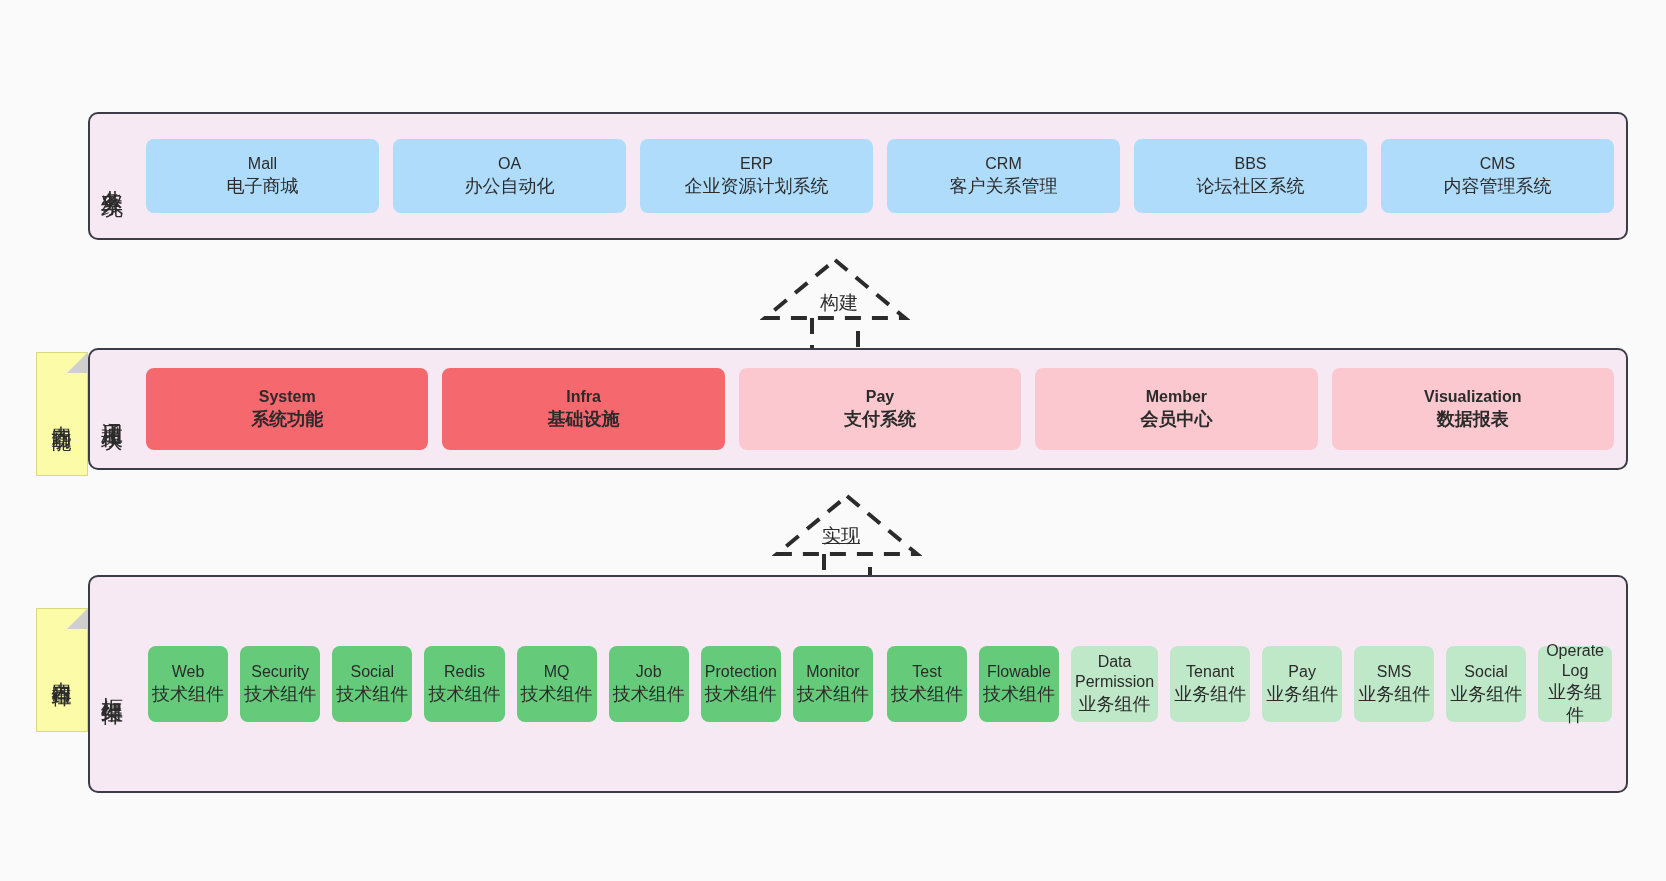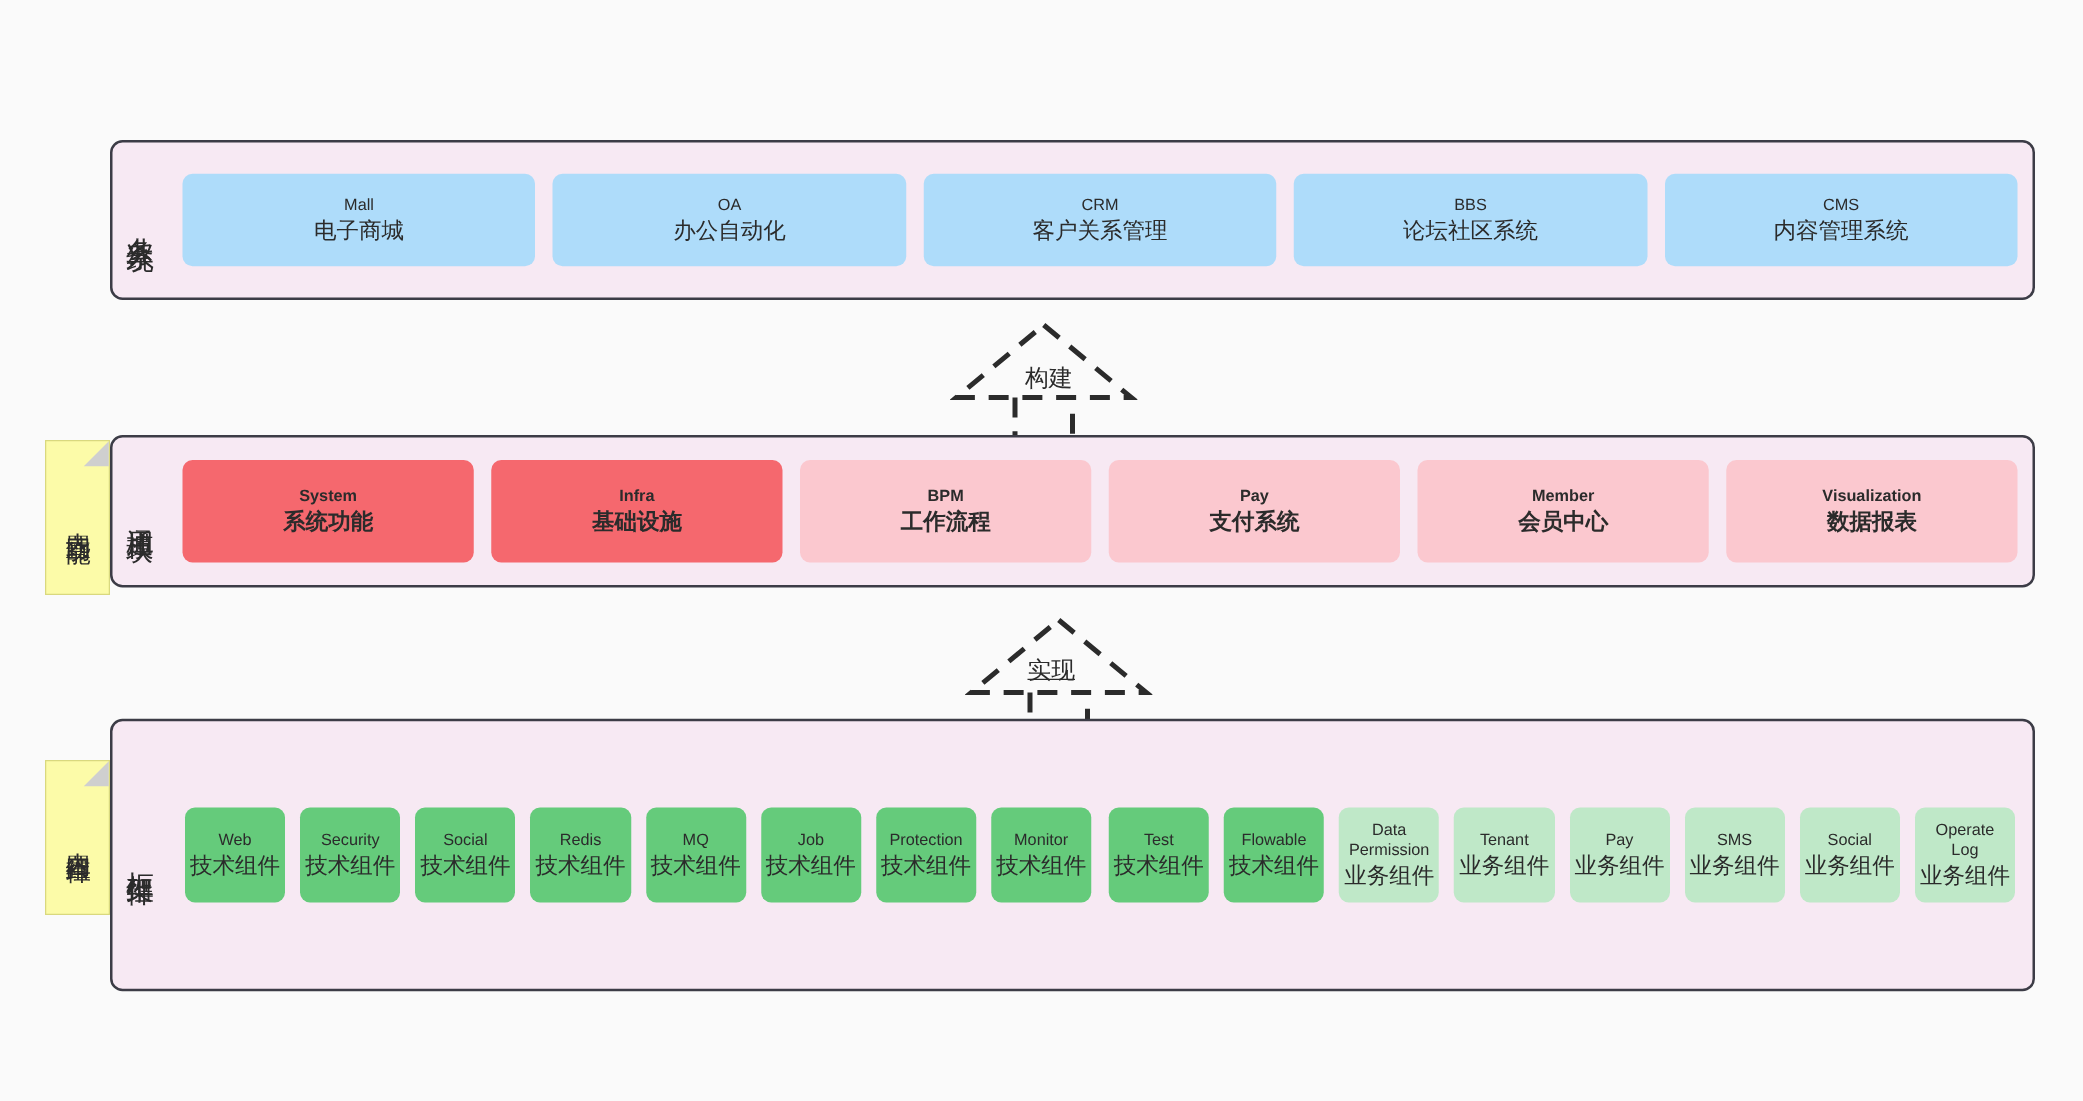--- a/index.html
+++ b/index.html
@@ -70,21 +70,21 @@
     justify-content:center;
     text-align:center;
     font-size:19px;
     line-height:1.28;
     color:#2b2b2b;
     padding:6px 4px;
     flex:1 1 0;
   }
   .box .ln{display:block;white-space:nowrap;}
   .box.wrap .ln{white-space:normal;}
-  .box .ln1{font-size:13px;}
+  .box .ln1{font-size:16px;}
   .box .ln2{font-size:18px;}
 
   .c-blue      {background:#AEDCFA;}
   .c-red       {background:#F5686E;}
   .c-pink      {background:#FBC8CF;}
   .c-green     {background:#65CB7B;}
   .c-lightgreen{background:#BFE8C8;}
 
   
   #business-layer{left:88px;top:112px;width:1540px;height:128px;}
@@ -154,20 +154,24 @@
     <div class="layer-body" id="business-items">
         <div class="box c-blue">
           <span class="ln ln1">Mall</span>
           <span class="ln ln2">电子商城</span>
         </div>
         <div class="box c-blue">
           <span class="ln ln1">OA</span>
           <span class="ln ln2">办公自动化</span>
         </div>
         <div class="box c-blue">
+          <span class="ln ln1">ERP</span>
+          <span class="ln ln2">企业资源计划系统</span>
+        </div>
+        <div class="box c-blue">
           <span class="ln ln1">CRM</span>
           <span class="ln ln2">客户关系管理</span>
         </div>
         <div class="box c-blue">
           <span class="ln ln1">BBS</span>
           <span class="ln ln2">论坛社区系统</span>
         </div>
         <div class="box c-blue">
           <span class="ln ln1">CMS</span>
           <span class="ln ln2">内容管理系统</span>
@@ -189,24 +193,20 @@
     <div class="layer-body" id="common-items">
         <div class="box c-red">
           <span class="ln ln1">System</span>
           <span class="ln ln2">系统功能</span>
         </div>
         <div class="box c-red">
           <span class="ln ln1">Infra</span>
           <span class="ln ln2">基础设施</span>
         </div>
         <div class="box c-pink">
-          <span class="ln ln1">BPM</span>
-          <span class="ln ln2">工作流程</span>
-        </div>
-        <div class="box c-pink">
           <span class="ln ln1">Pay</span>
           <span class="ln ln2">支付系统</span>
         </div>
         <div class="box c-pink">
           <span class="ln ln1">Member</span>
           <span class="ln ln2">会员中心</span>
         </div>
         <div class="box c-pink">
           <span class="ln ln1">Visualization</span>
           <span class="ln ln2">数据报表</span>

